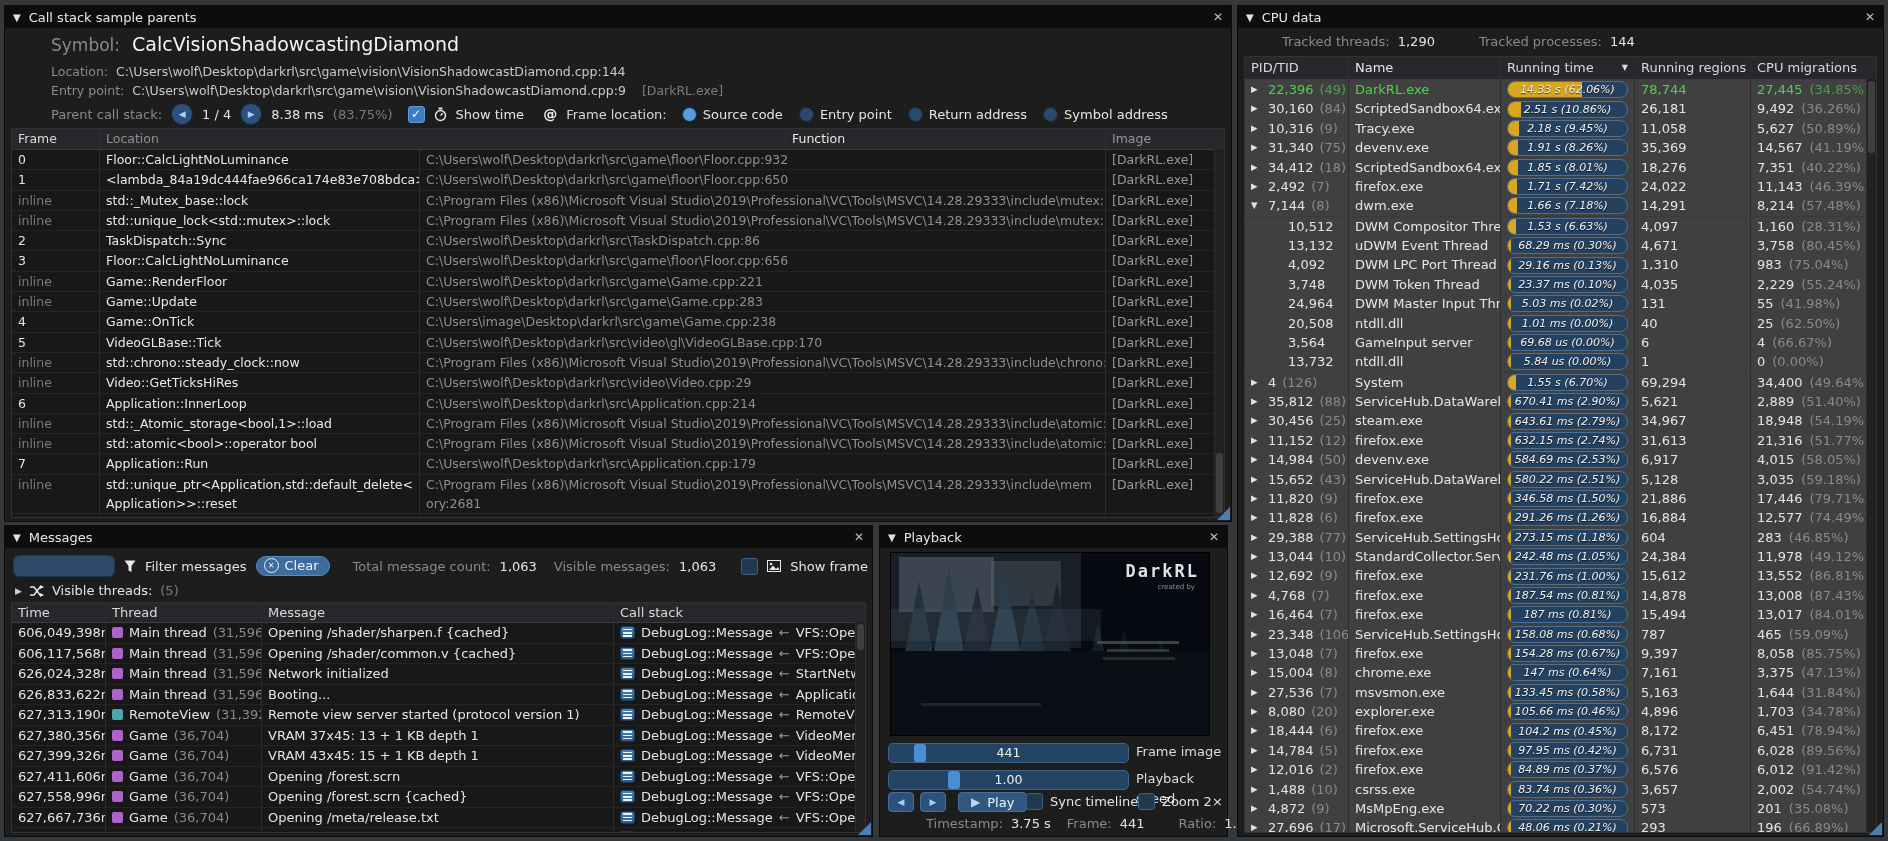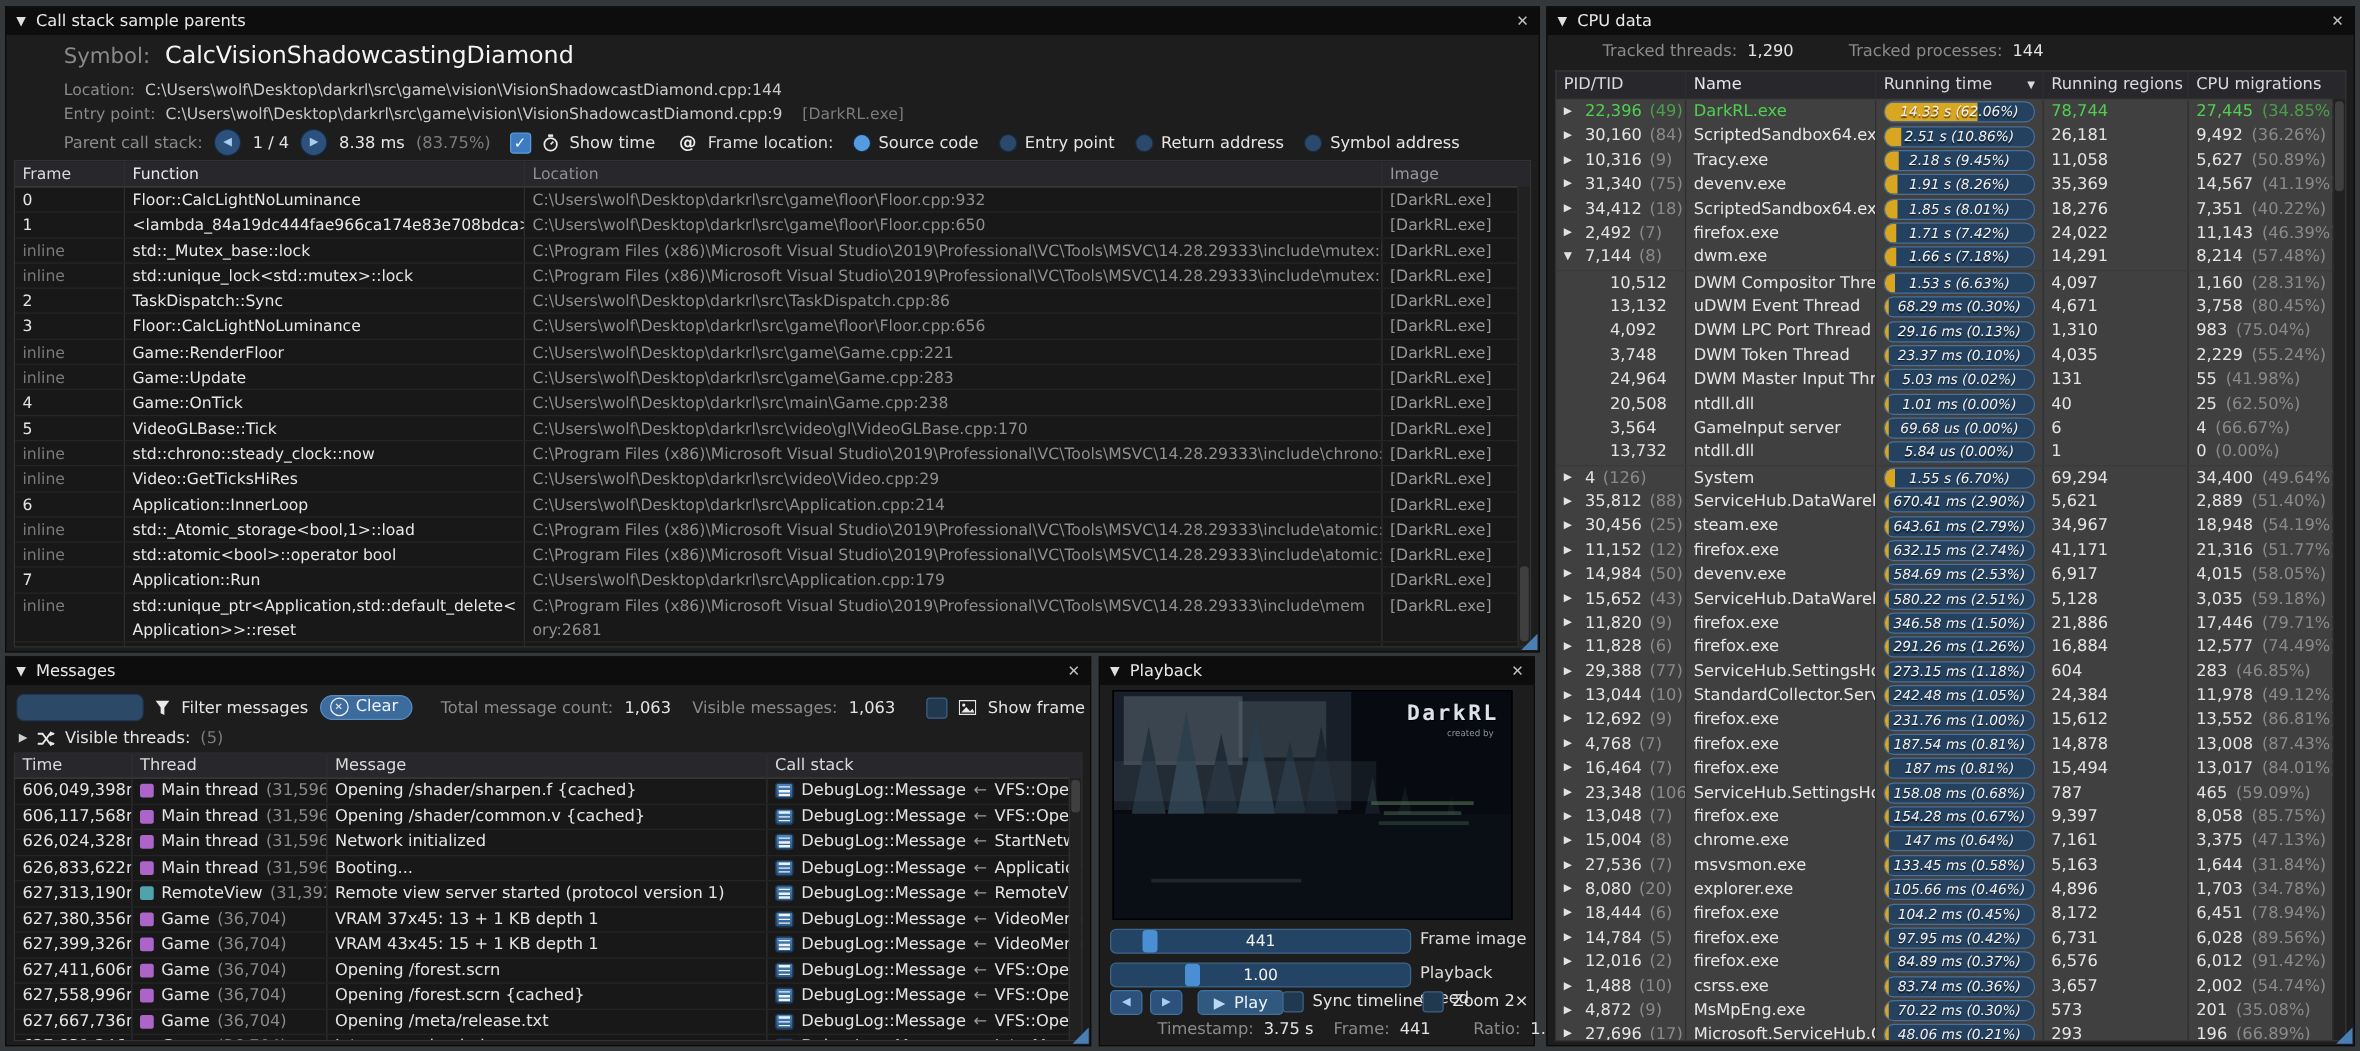--- a/index.html
+++ b/index.html
@@ -156,22 +156,22 @@
         </span>
         <span class="ropt">
           <span class="radio"></span>
           <span>Symbol address</span>
         </span>
       </span>
   </div>
   <div class="cs-table">
     <div class="t-head">
       <div class="cell c-frame">Frame</div>
+      <div class="cell c-loc">Location</div>
       <div class="cell c-func">Function</div>
-      <div class="cell c-loc">Location</div>
       <div class="cell c-img">Image</div>
     </div>
     <div id="cs-rows">
         <div class="cs-row">
           <div class="cell c-frame">0</div>
           <div class="cell c-func">Floor::CalcLightNoLuminance</div>
           <div class="cell c-loc">C:\Users\wolf\Desktop\darkrl\src\game\floor\Floor.cpp:932</div>
           <div class="cell c-img">[DarkRL.exe]</div>
         </div>
         <div class="cs-row">
@@ -212,21 +212,21 @@
         </div>
         <div class="cs-row inline">
           <div class="cell c-frame">inline</div>
           <div class="cell c-func">Game::Update</div>
           <div class="cell c-loc">C:\Users\wolf\Desktop\darkrl\src\game\Game.cpp:283</div>
           <div class="cell c-img">[DarkRL.exe]</div>
         </div>
         <div class="cs-row">
           <div class="cell c-frame">4</div>
           <div class="cell c-func">Game::OnTick</div>
-          <div class="cell c-loc">C:\Users\wolf\Desktop\darkrl\src\main\Game.cpp:238</div>
+          <div class="cell c-loc">C:\Users\image\Desktop\darkrl\src\game\Game.cpp:238</div>
           <div class="cell c-img">[DarkRL.exe]</div>
         </div>
         <div class="cs-row">
           <div class="cell c-frame">5</div>
           <div class="cell c-func">VideoGLBase::Tick</div>
           <div class="cell c-loc">C:\Users\wolf\Desktop\darkrl\src\video\gl\VideoGLBase.cpp:170</div>
           <div class="cell c-img">[DarkRL.exe]</div>
         </div>
         <div class="cs-row inline">
           <div class="cell c-frame">inline</div>
@@ -979,21 +979,21 @@
             <span class="pidv">11,152</span>
             <span class="cnt">(12)</span>
           </div>
           <div class="hcell p-name">firefox.exe</div>
           <div class="hcell p-time">
             <span class="bar">
               <span class="fill" style="width: 2.74%;"></span>
               <span class="blabel">632.15 ms (2.74%)</span>
             </span>
           </div>
-          <div class="hcell p-reg">41,171</div>
+          <div class="hcell p-reg">31,613</div>
           <div class="hcell p-mig">
             <span class="migv">21,316</span>
             <span class="cnt">(51.77%)</span>
           </div>
         </div>
         <div class="cpu-row">
           <div class="hcell p-pid">
             <span class="exp">▶</span>
             <span class="pidv">14,984</span>
             <span class="cnt">(50)</span>

